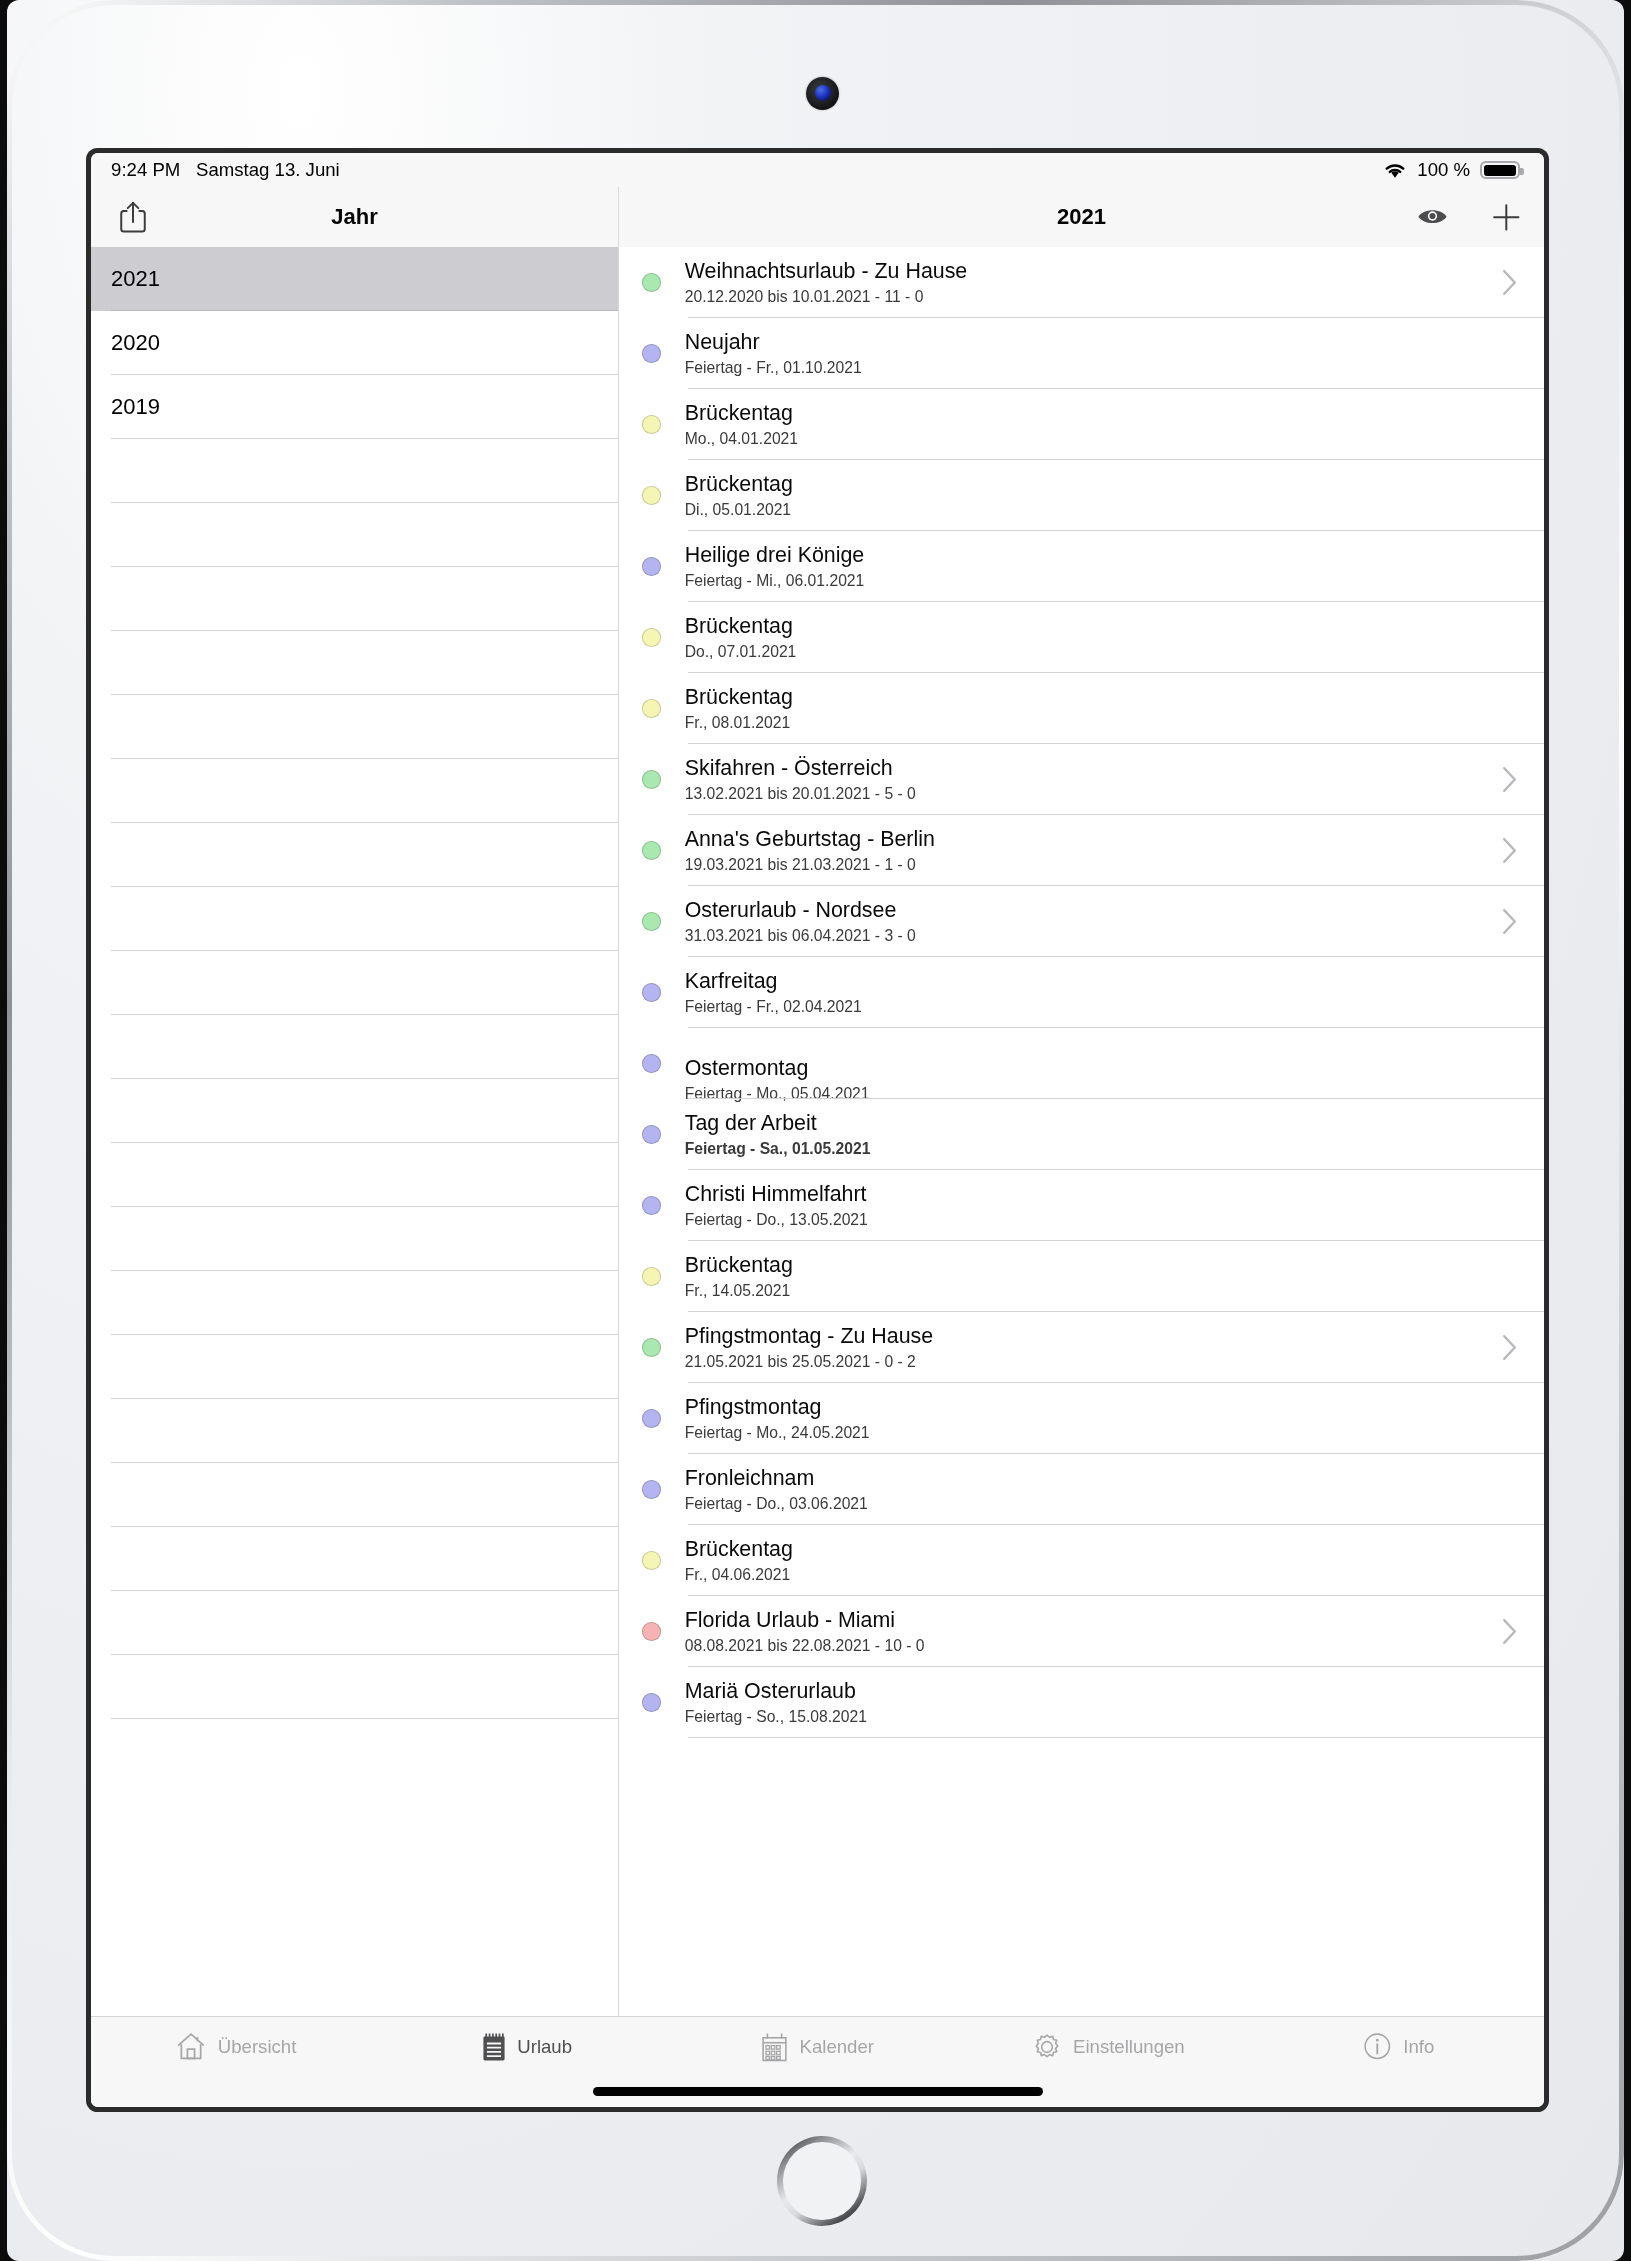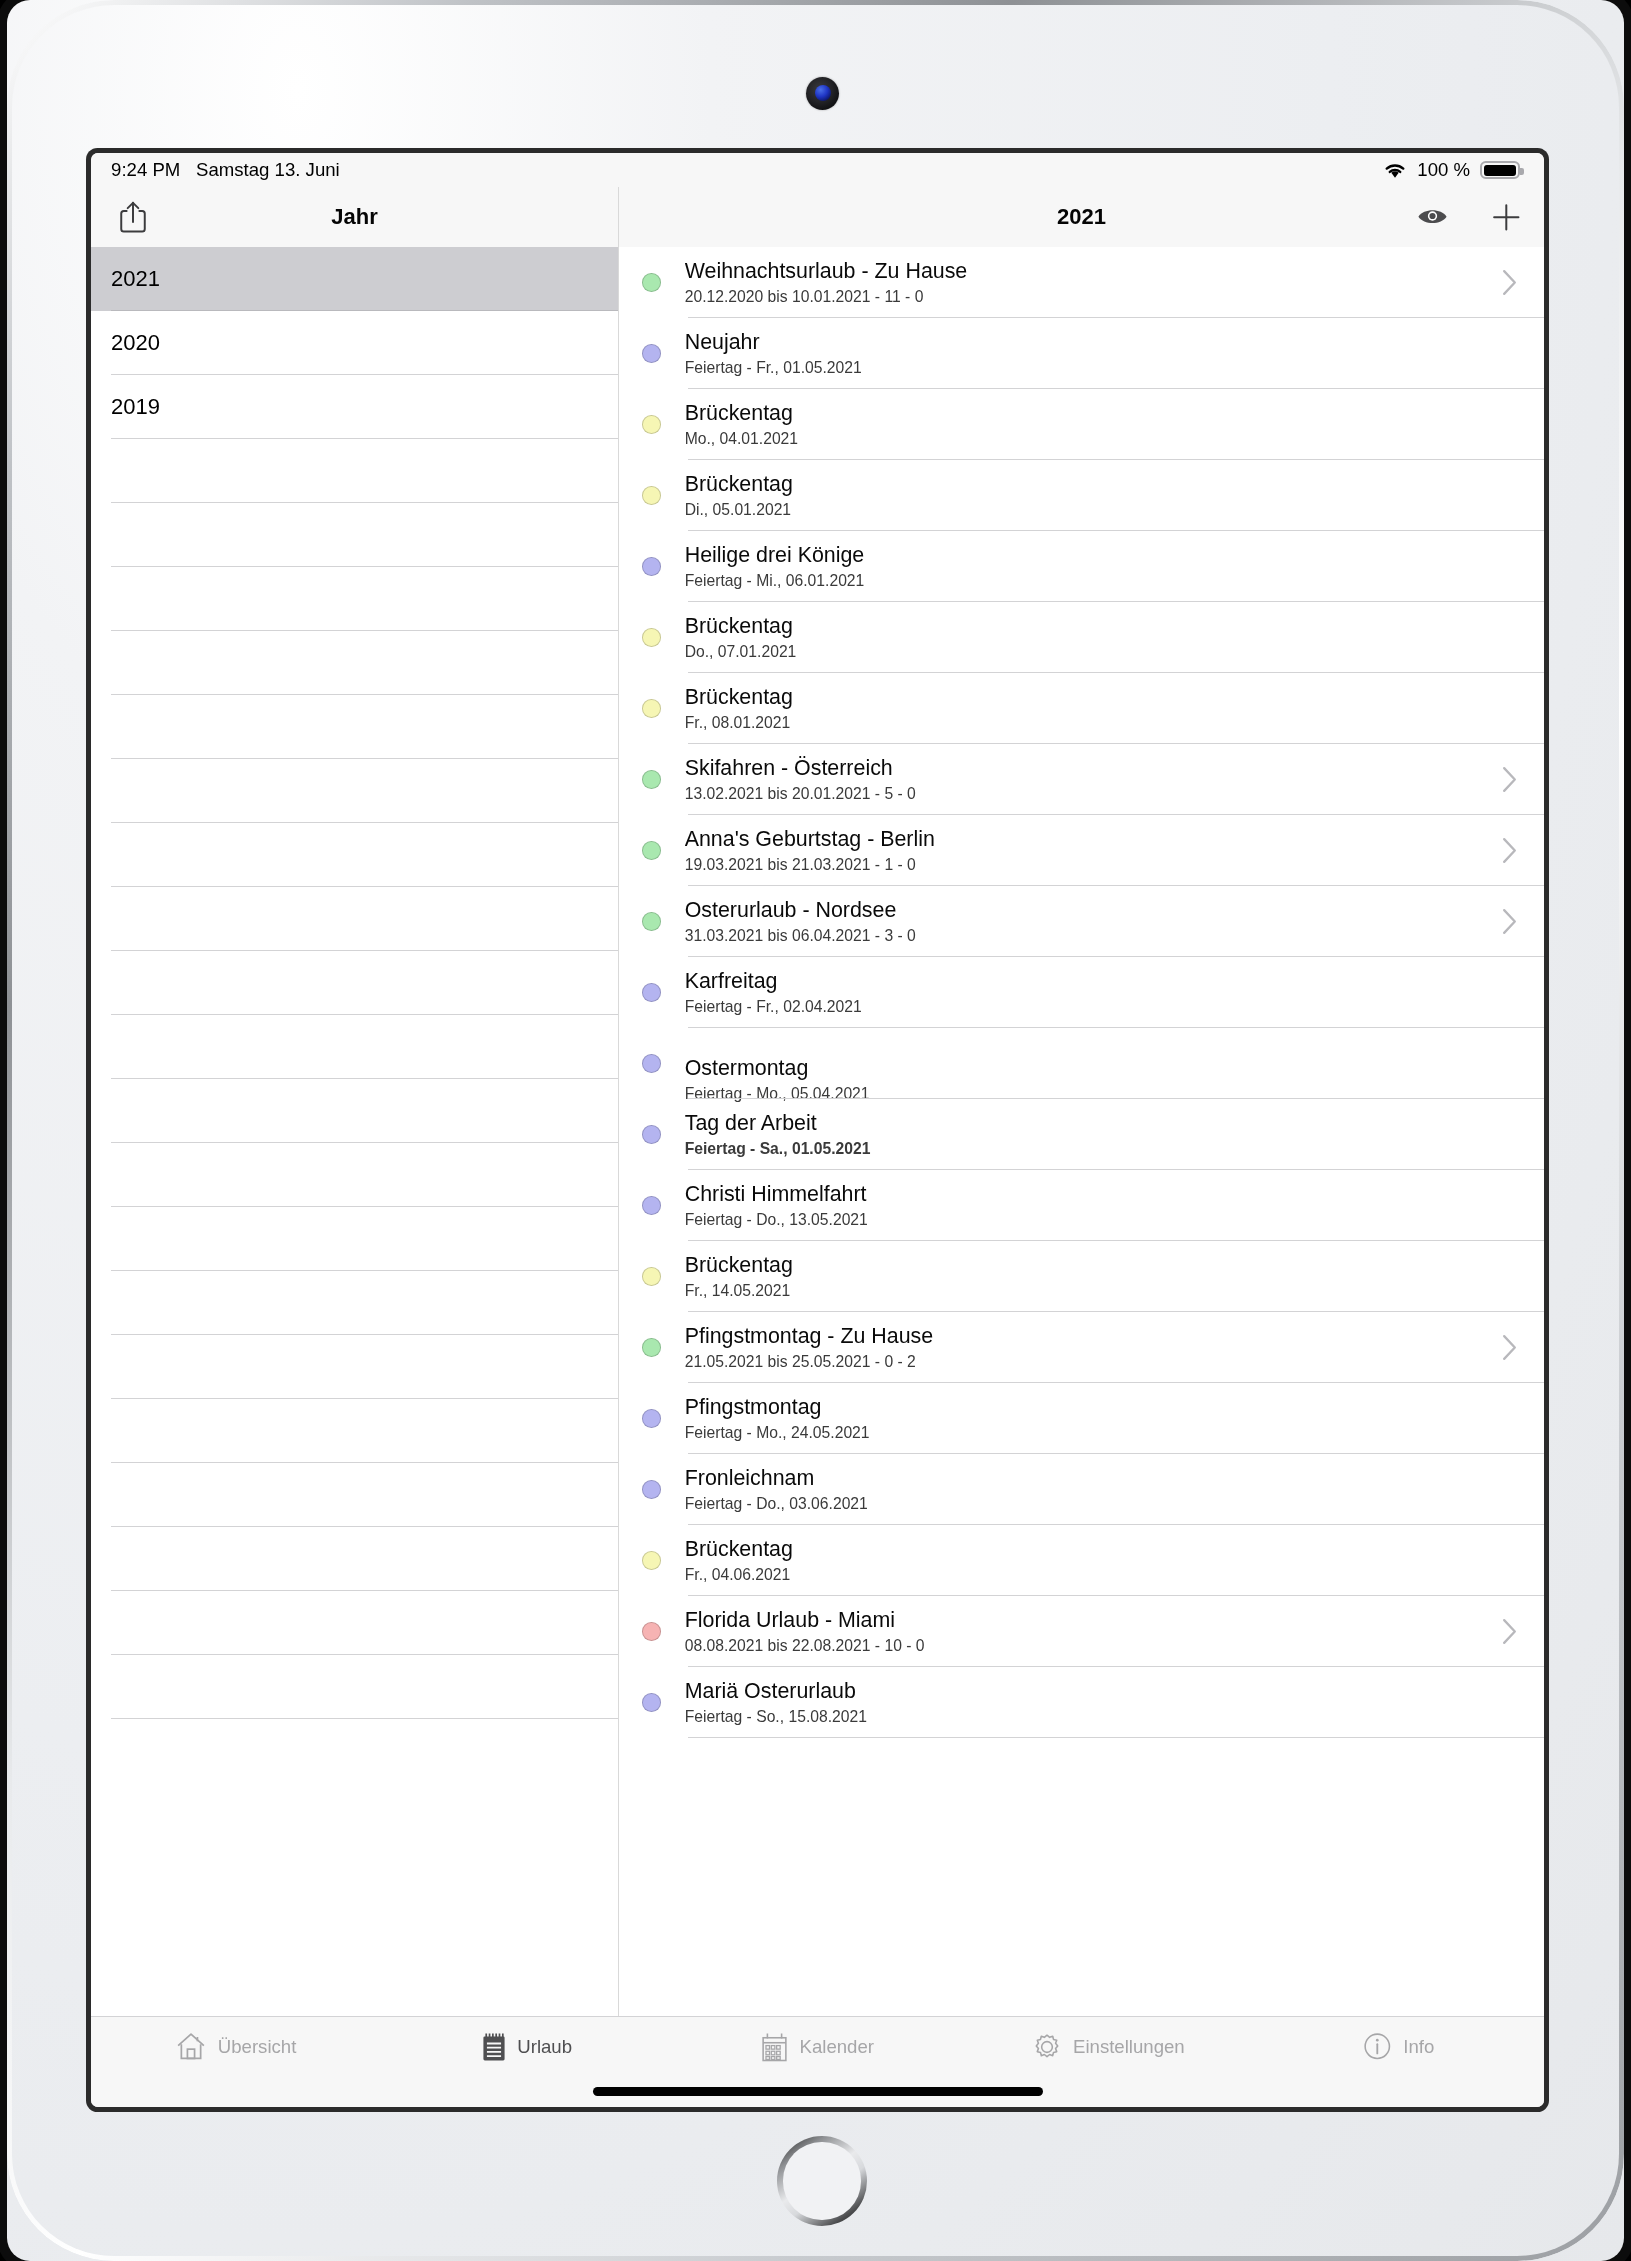--- a/index.html
+++ b/index.html
@@ -8,21 +8,21 @@
     background: #000;
     font-family: "Liberation Sans", sans-serif;
     overflow: hidden;
   }
 
   
   .device {
     position: absolute;
     left: 7.1px; top: 0px;
     width: 1617px; height: 2261px;
-    border-radius: 23px;
+    border-radius: 12px;
     background:
       radial-gradient(ellipse at 18% 4%, #ffffff 0%, #f2f3f5 22%, #eceef1 55%, #e6e8eb 100%);
     box-shadow: 0 0 0 10px #0c0c0c;
     overflow: hidden;
   }
   .device-edge {
     position: absolute; inset: 0;
     border-radius: 107px;
     border: 5px solid transparent;
     background:
@@ -291,21 +291,21 @@
                   <span class="evt-sub" style="display: block;">20.12.2020 bis 10.01.2021 - 11 - 0</span>
                 </span>
                 <svg class="chevron" viewBox="0 0 22 38">
                   <path d="M3 3 L18 19 L3 35" stroke="#b8b8bc" stroke-width="3.2" fill="none" stroke-linecap="round" stroke-linejoin="round"></path>
                 </svg>
               </div>
               <div class="evt-row">
                 <span class="dot" style="background:#b4b4f0"></span>
                 <span class="evt-text">
                   <span class="evt-title" style="display: block;">Neujahr</span>
-                  <span class="evt-sub" style="display: block;">Feiertag - Fr., 01.05.2021</span>
+                  <span class="evt-sub" style="display: block;">Feiertag - Fr., 01.10.2021</span>
                 </span>
               </div>
               <div class="evt-row">
                 <span class="dot" style="background:#f6f6b4"></span>
                 <span class="evt-text">
                   <span class="evt-title" style="display: block;">Brückentag</span>
                   <span class="evt-sub" style="display: block;">Mo., 04.01.2021</span>
                 </span>
               </div>
               <div class="evt-row">

